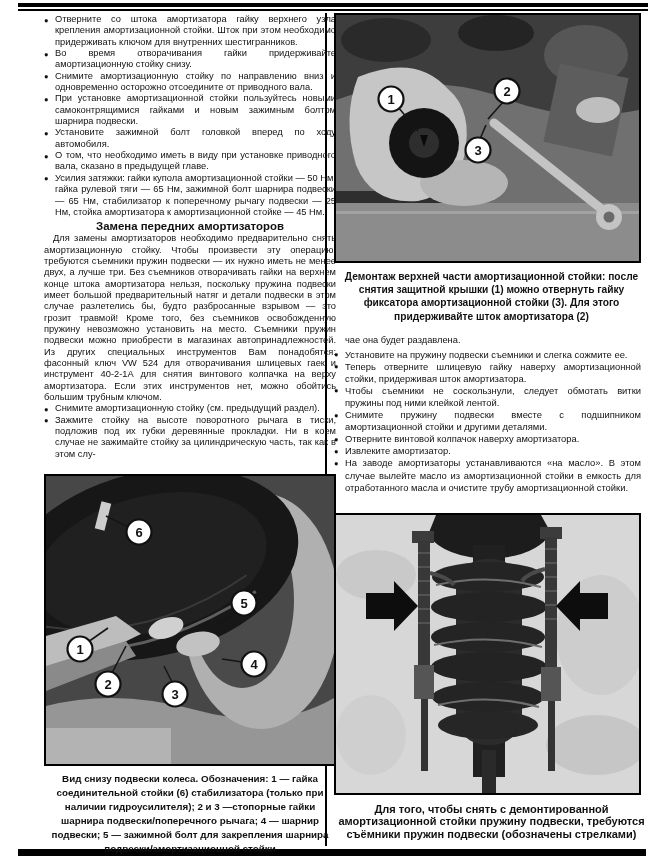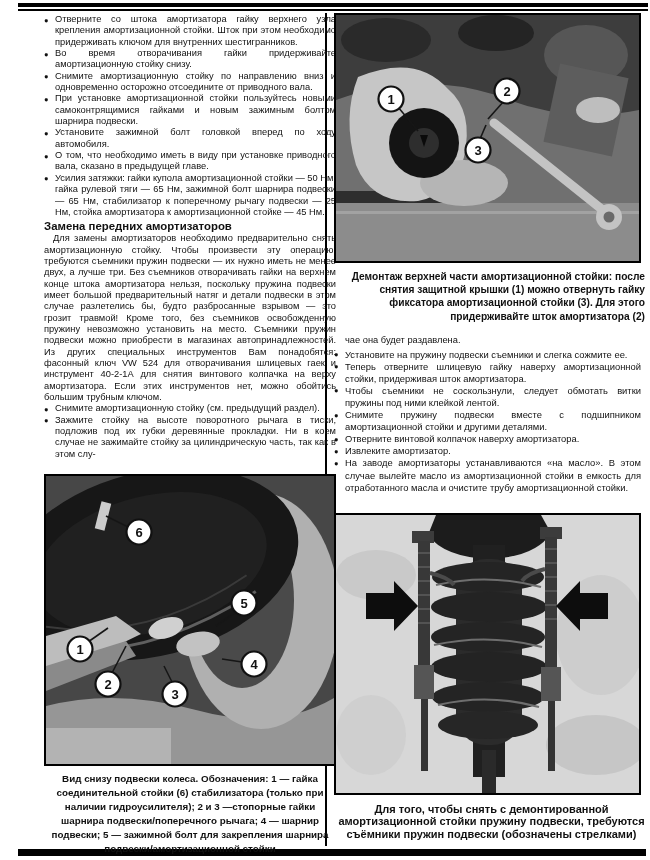--- a/index.html
+++ b/index.html
@@ -15,33 +15,33 @@
   .col-divider{position:absolute;left:325px;top:13px;width:2px;height:833px;background:#000;}
 
   .col{position:absolute;top:14px;}
   .left-col{left:44px;width:292px;}
   .right-col{left:334px;top:13px;width:307px;}
 
   ul.bullets{margin:0;padding:0;list-style:none;font-size:9.3px;line-height:11.35px;text-align:justify;}
   ul.bullets li{position:relative;padding-left:11px;margin:0;}
   ul.bullets li::before{content:"\25CF";position:absolute;left:0;top:0.5px;font-size:7.5px;}
 
-  .heading{font-size:11.4px;font-weight:bold;margin:2px 0 1px 0;}
+  .heading{font-size:11.4px;font-weight:bold;margin:2px 0 1px 0;text-align:center;}
   .para{font-size:9.3px;line-height:11.35px;text-align:justify;text-indent:9px;margin:0;}
   .cont-line{font-size:9.3px;line-height:11.6px;padding-left:11px;margin:0 0 2px 0;text-align:justify;}
 
   .left-text{height:446px;overflow:hidden;}
   .left-photo-block{position:absolute;top:460px;left:0;width:292px;}
 
   .photo{border:2px solid #000;background:#777;line-height:0;}
   .photo svg{display:block;}
 
   .caption{font-weight:bold;text-align:center;margin:0 4px;}
   .caption-left{font-size:9.8px;line-height:14px;margin-top:6px;}
-  .rc-caption1{position:absolute;top:257px;left:0;width:100%;font-size:10.2px;line-height:13.2px;text-align:right;}
+  .rc-caption1{position:absolute;top:257px;left:0;width:100%;font-size:10.2px;line-height:13.2px;}
   .rc-text{position:absolute;top:322px;left:0;width:100%;height:178px;overflow:hidden;}
   .rc-text ul.bullets{line-height:12.1px;font-size:9.4px;}
   .rc-photo1{position:absolute;top:0;left:0;}
   .rc-photo2{position:absolute;top:500px;left:0;}
   .rc-caption2{position:absolute;top:790px;left:0;width:100%;font-size:11px;line-height:12.4px;}
 
   .callout-circle{fill:#ffffff;stroke:#111;stroke-width:2.2;}
   .callout-num{font-family:"Liberation Sans", sans-serif;font-size:13px;font-weight:bold;fill:#111;text-anchor:middle;}
   .leader{stroke:#161616;stroke-width:1.6;fill:none;}
 </style>

